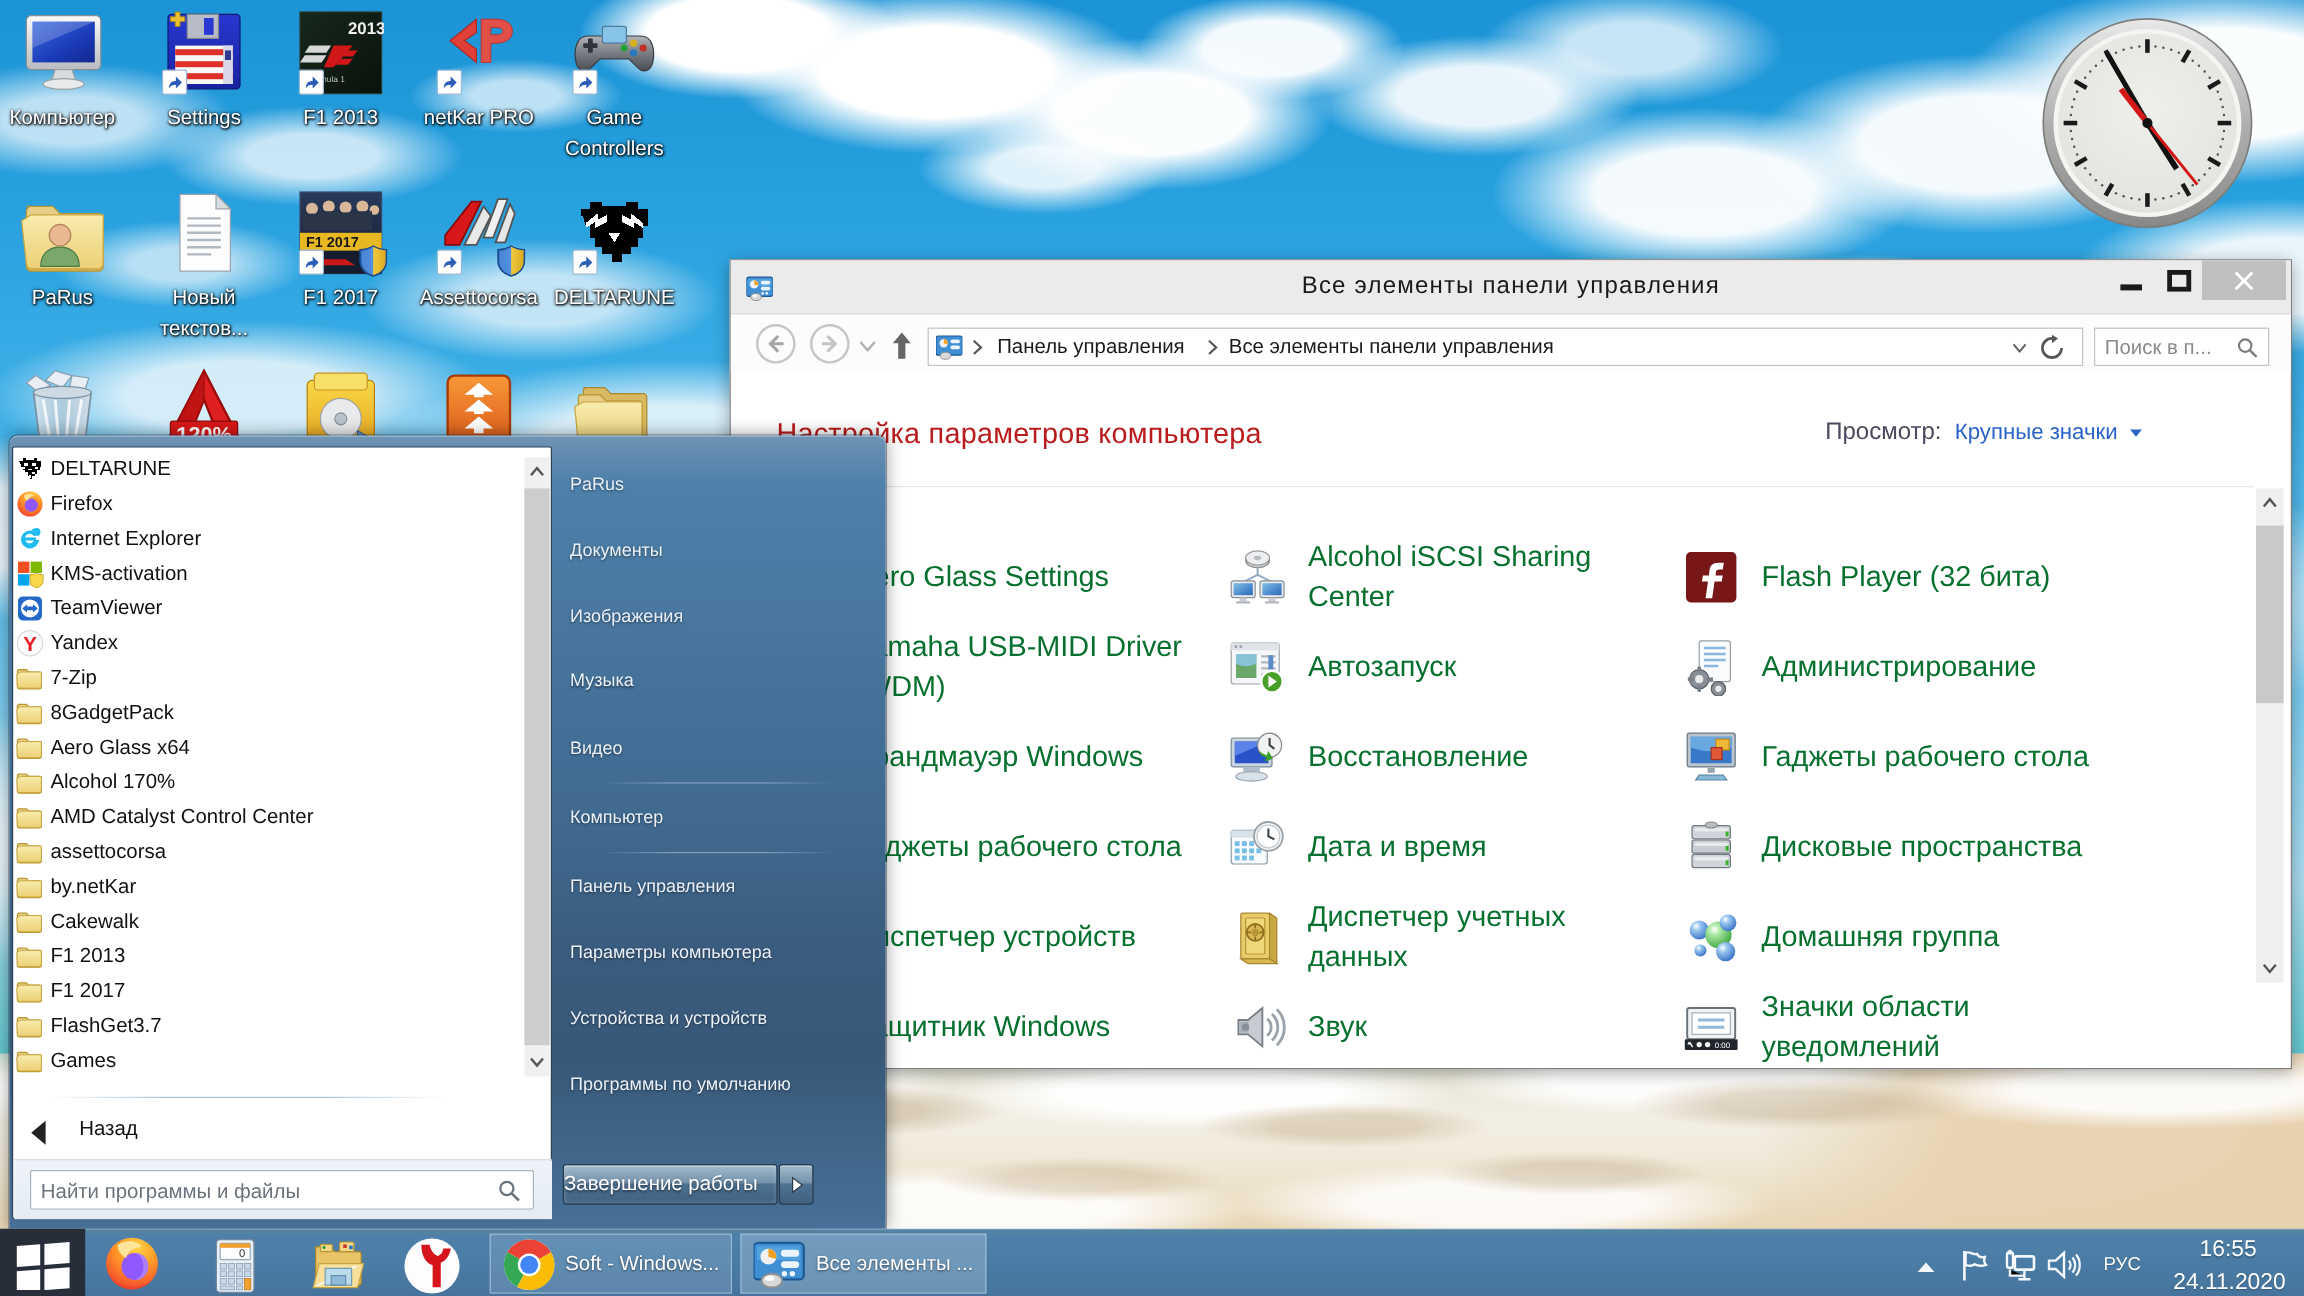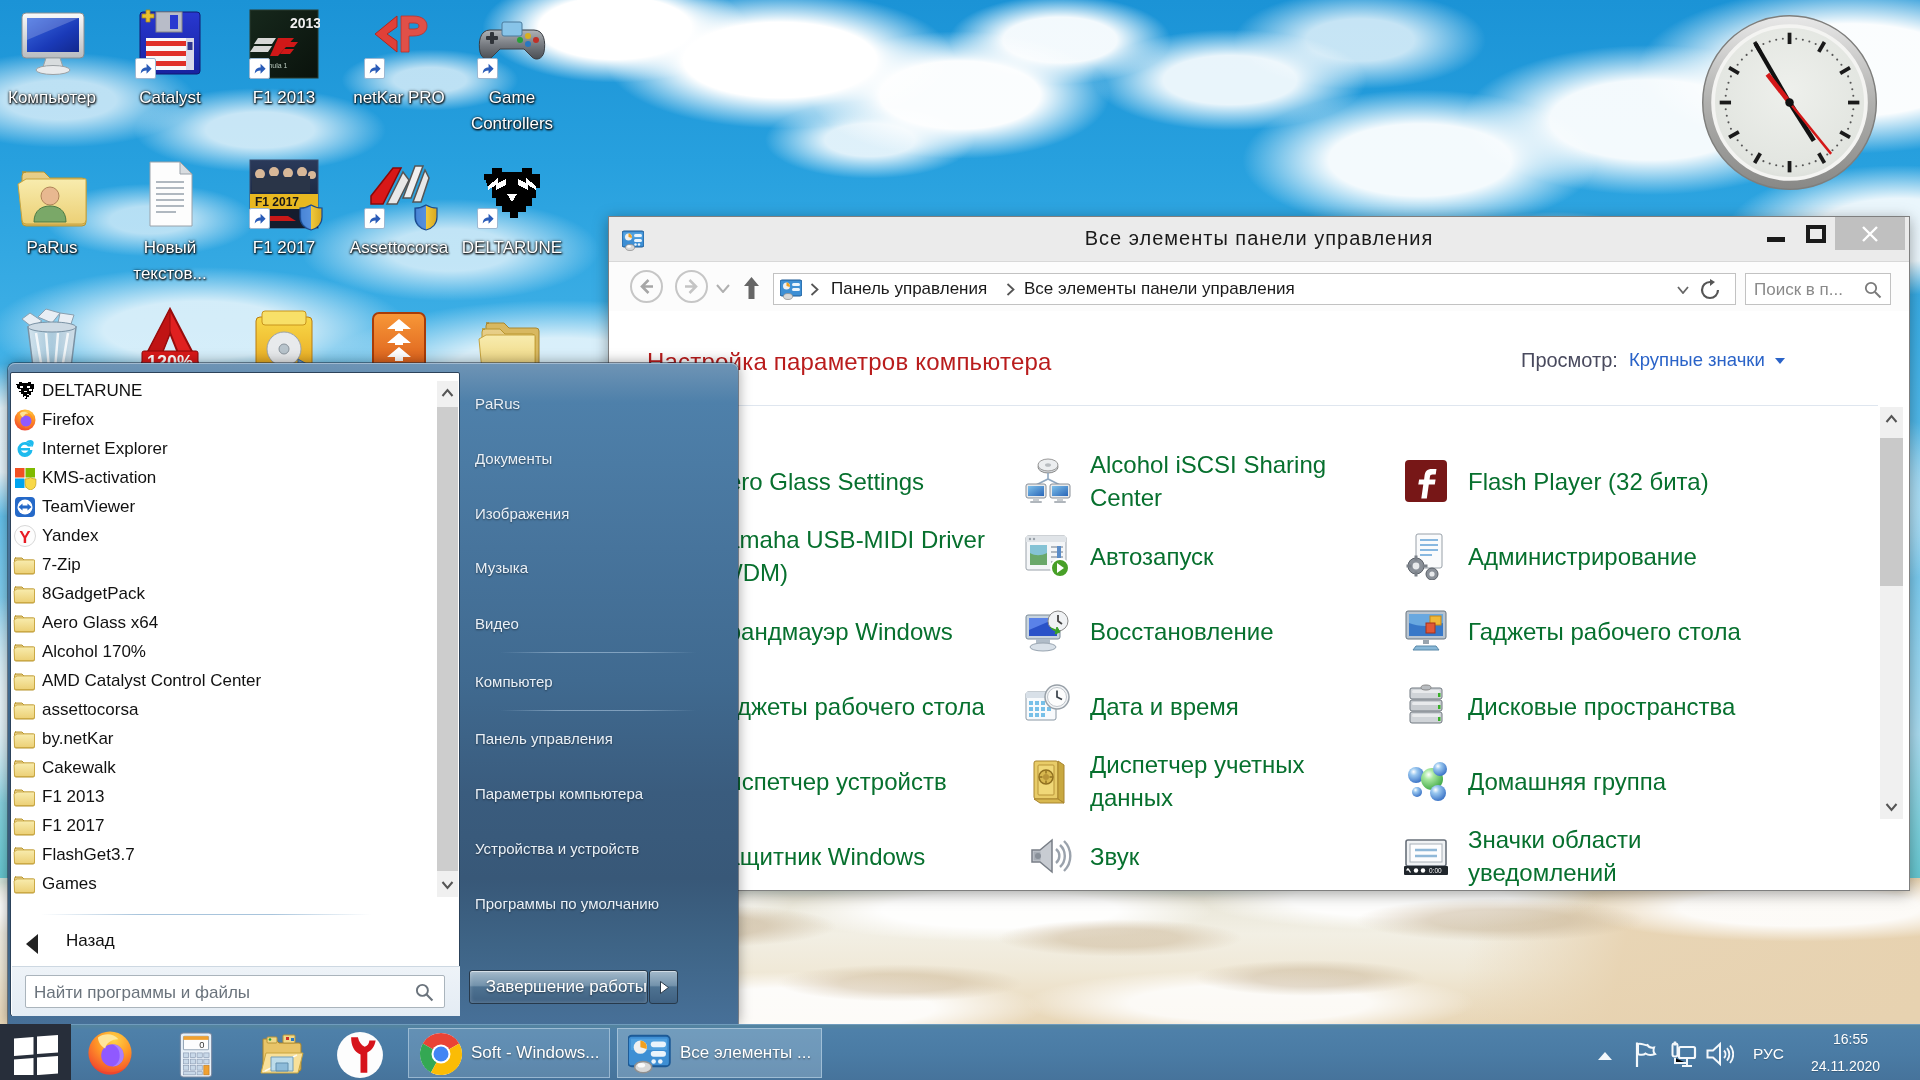--- a/index.html
+++ b/index.html
@@ -229,21 +229,21 @@
 <rect x="12" y="30" width="48" height="32" fill="#f8f8f8"></rect>
 <rect x="12" y="33" width="48" height="5" fill="#e03028"></rect>
         <rect x="12" y="43" width="48" height="5" fill="#e03028"></rect>
         <rect x="12" y="53" width="48" height="5" fill="#e03028"></rect>
 <rect x="52" y="30" width="8" height="32" fill="#d8d8e8"></rect>
         <rect x="53.5" y="34" width="5" height="8" fill="#303890"></rect>
 <path d="M12 2 l4 0 0 4 4 0 0 4 -4 0 0 4 -4 0 0 -4 -4 0 0 -4 4 0 z" fill="#e8c030" stroke="#a88818" stroke-width=".8"></path>
 </svg><svg class="sharr" viewBox="0 0 18 18">
         <path d="M4.5 13.5 C4.8 9.5 7 8 10 8 L10 4.5 L14.8 9.3 L10 14 L10 11 C7.4 11 5.8 11.9 4.5 13.8 z" fill="#2a5cb8"></path>
       </svg></div>
-    <div class="lb">Catalyst</div>
+    <div class="lb">Settings</div>
   </div>
 
 <div class="dico" style="left:229px;top:8px">
     <div class="ic">
 <svg width="72" height="72" viewBox="0 0 72 72">
         <defs>
           <linearGradient id="gf13" x1="0" y1="0" x2="1" y2="1">
             <stop offset="0" stop-color="#16281c"></stop>
             <stop offset="1" stop-color="#0a120c"></stop>
           </linearGradient>
@@ -824,21 +824,21 @@
 #smback .bt{position:absolute;left:55px;top:6px;font-size:17px;color:#111;}
 #smsearch{position:absolute;left:1px;top:593px;width:448px;height:50px;background:linear-gradient(180deg,#eef3f8,#e4ecf4);border-top:1px solid #cdd8e2;}
 #smsbox{position:absolute;left:13px;top:8px;width:420px;height:33px;background:#fff;border:1px solid #aab4bc;border-radius:2px;}
 #smsbox .ph{position:absolute;left:8px;top:7px;font-size:17px;color:#6a737c;text-align:center;}
 #smright{position:absolute;left:452px;top:9px;width:276px;height:588px;}
 .smr{position:absolute;left:15px;font-size:15px;color:#eaf1f8;white-space:nowrap;text-shadow:0 1px 2px rgba(0,0,0,.5);}
 .smdiv{position:absolute;left:40px;width:196px;height:1px;background:linear-gradient(90deg,rgba(180,205,228,0),rgba(180,205,228,.55) 30%,rgba(180,205,228,.55) 70%,rgba(180,205,228,0));}
 #shutbtn{position:absolute;left:461px;top:607px;width:179px;height:34px;border-radius:3px;
 background:linear-gradient(180deg,#a4bacb 0%,#7493ac 45%,#4e7291 50%,#3f6182 100%);
 border:1px solid #27394b;box-shadow:inset 0 1px 0 rgba(255,255,255,.5), inset 0 0 4px rgba(255,255,255,.25);
-color:#fff;font-size:17px;text-align:right;line-height:32px;text-shadow:0 1px 2px rgba(0,0,0,.5);}
+color:#fff;font-size:17px;text-align:left;line-height:32px;text-shadow:0 1px 2px rgba(0,0,0,.5);}
 #shutarr{position:absolute;left:641px;top:607px;width:29px;height:34px;border-radius:3px;
 background:linear-gradient(180deg,#a4bacb 0%,#7493ac 45%,#4e7291 50%,#3f6182 100%);
 border:1px solid #27394b;box-shadow:inset 0 1px 0 rgba(255,255,255,.5);}
 #shutarr svg{position:absolute;left:9px;top:9px;}
 </style>
 <div id="smenu">
  <div id="smleft">
   <div id="smlist">
         <div class="smrow" style="top:4px">
           <svg class="si" width="24" height="24" viewBox="0 0 24 24">
@@ -1038,21 +1038,21 @@
 
 #taskbar{position:absolute;left:0;top:1024px;width:1920px;height:56px;
 background:linear-gradient(180deg,#55859e 0%,#4e80a9 10%,#4a7ba4 55%,#46739b 100%);
 border-top:1px solid #6f9cbd;}
 #startbtn{position:absolute;left:0;top:-1px;width:71px;height:57px;background:#272e3a;}
 #startbtn svg{position:absolute;left:13px;top:9px;}
 .tbico{position:absolute;top:4px;width:48px;height:48px;}
 .taskbtn{position:absolute;top:3px;height:50px;background:rgba(210,230,245,.16);border:1px solid rgba(200,222,238,.55);}
 .taskbtn .ti{position:absolute;left:10px;top:3px;width:44px;height:44px;}
 .taskbtn .tt{position:absolute;left:62px;top:14px;font-size:17px;color:#fff;text-shadow:0 1px 2px rgba(0,0,0,.55);white-space:nowrap;}
-.trayt{position:absolute;color:#fff;font-size:14px;text-shadow:0 1px 1px rgba(0,0,0,.25);}
+.trayt{position:absolute;color:#fff;font-size:19px;text-shadow:0 1px 1px rgba(0,0,0,.25);}
 </style>
 <div id="taskbar">
  <div id="startbtn">
       <svg width="46" height="42" viewBox="0 0 46 42">
   <g fill="#fff" transform="skewY(-4.5)">
           <rect x="1" y="5.5" width="19.5" height="17.5"></rect>
           <rect x="24" y="5.5" width="21" height="17.5"></rect>
           <rect x="1" y="26.5" width="19.5" height="17.5"></rect>
           <rect x="24" y="26.5" width="21" height="17.5"></rect>
         </g>

